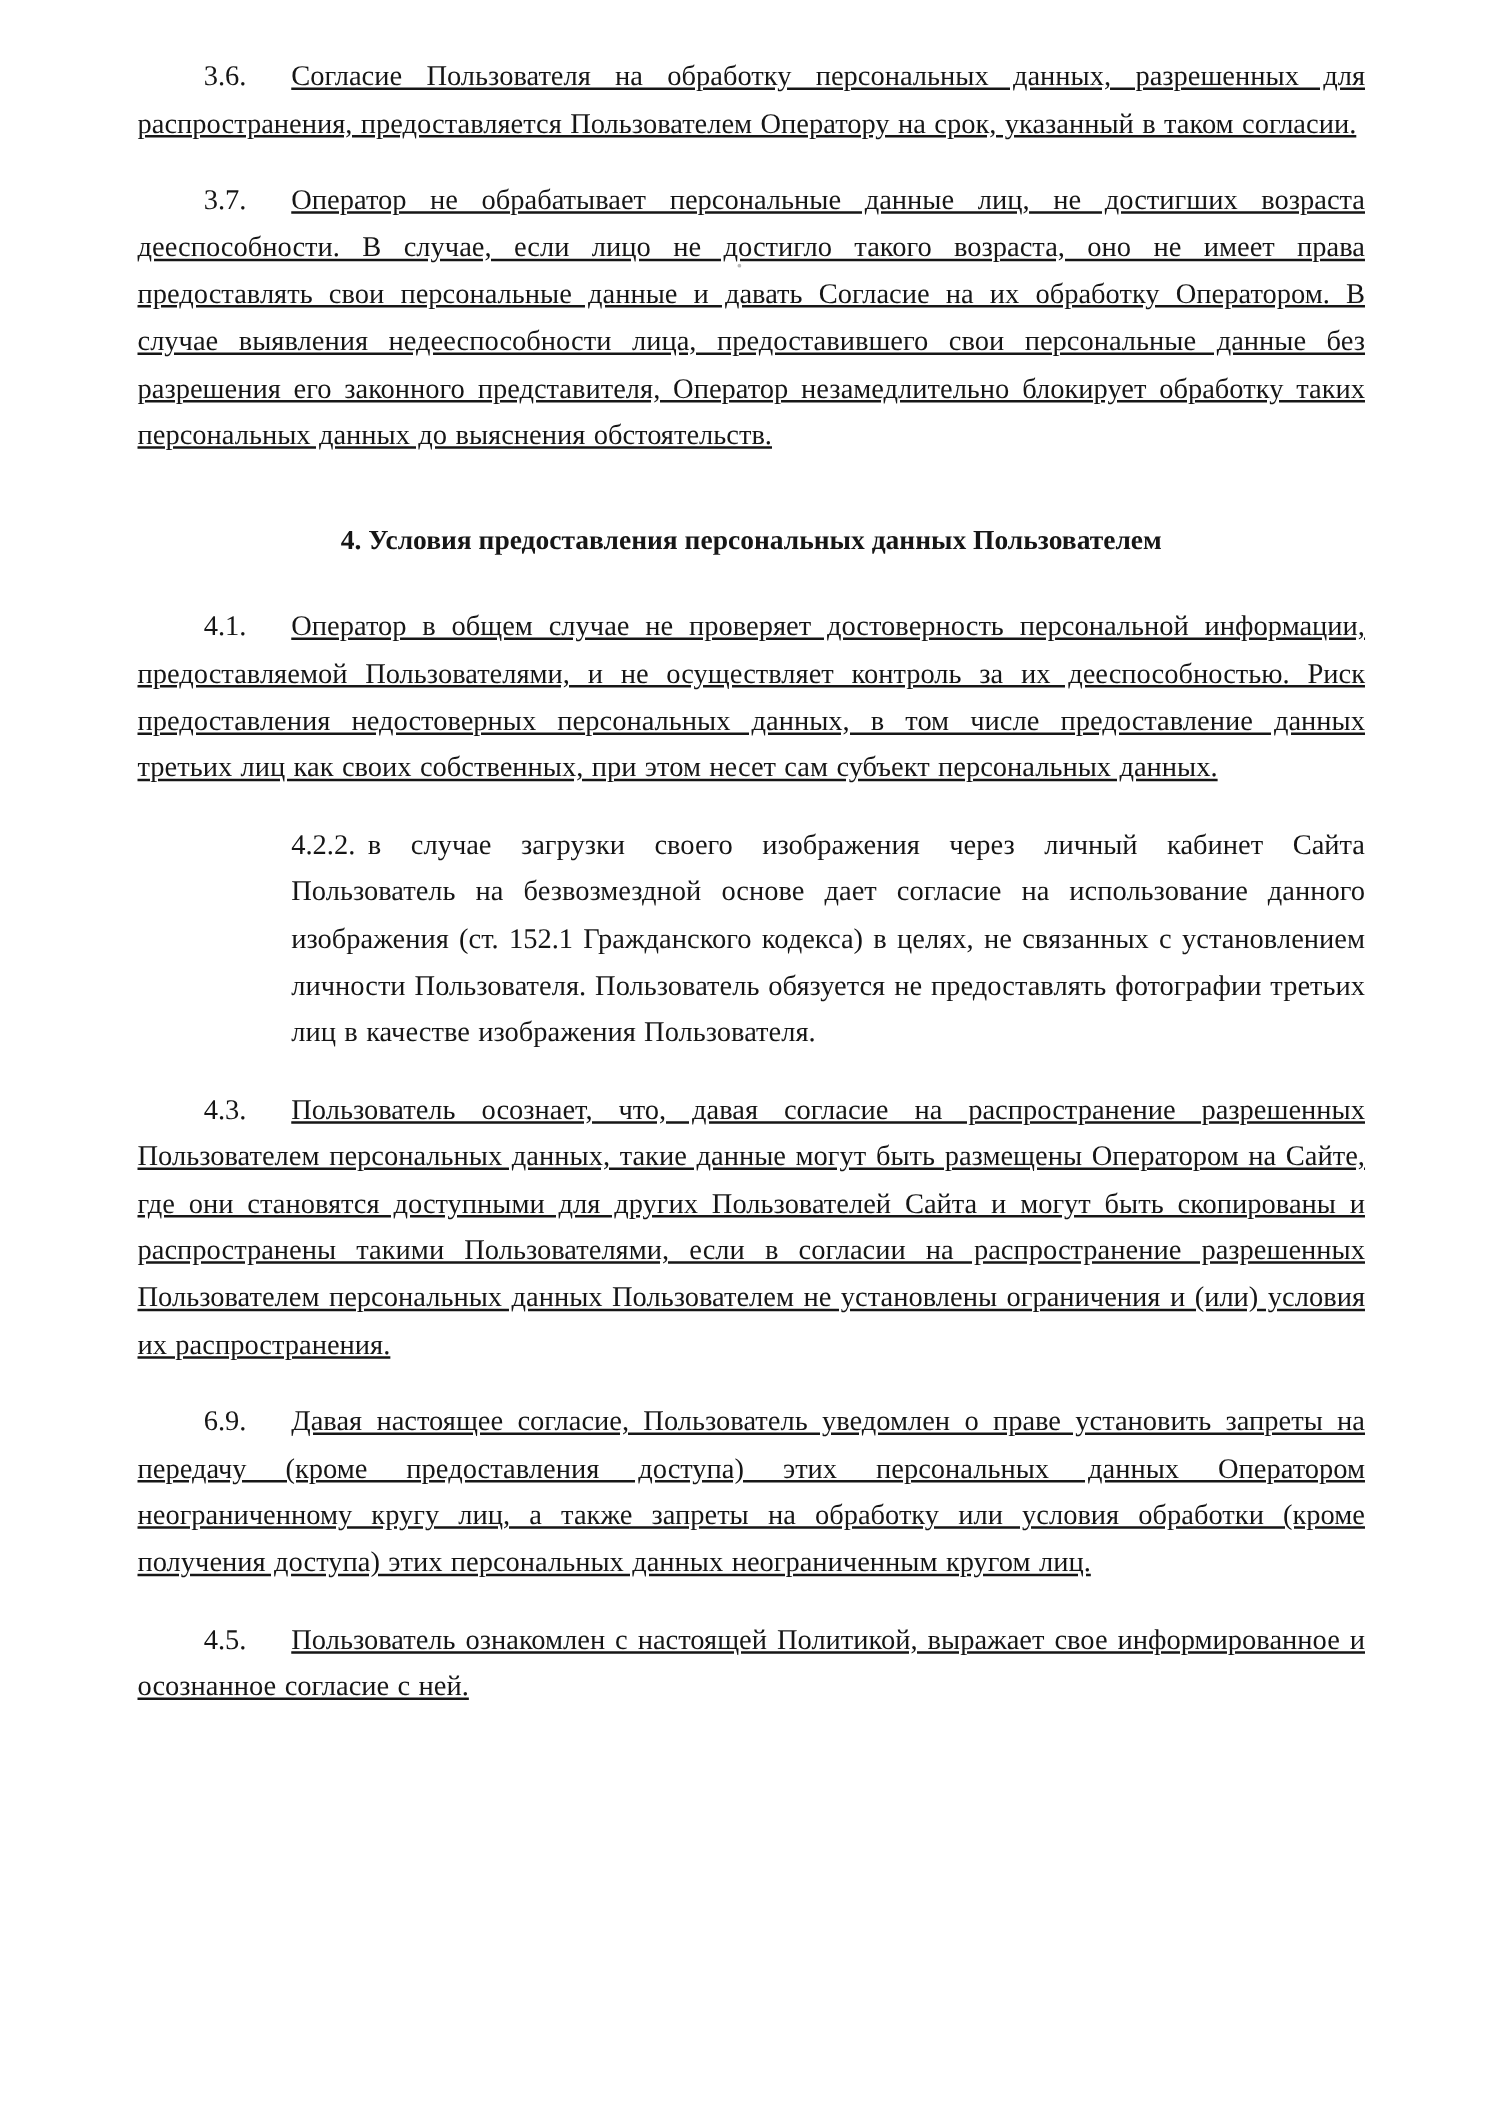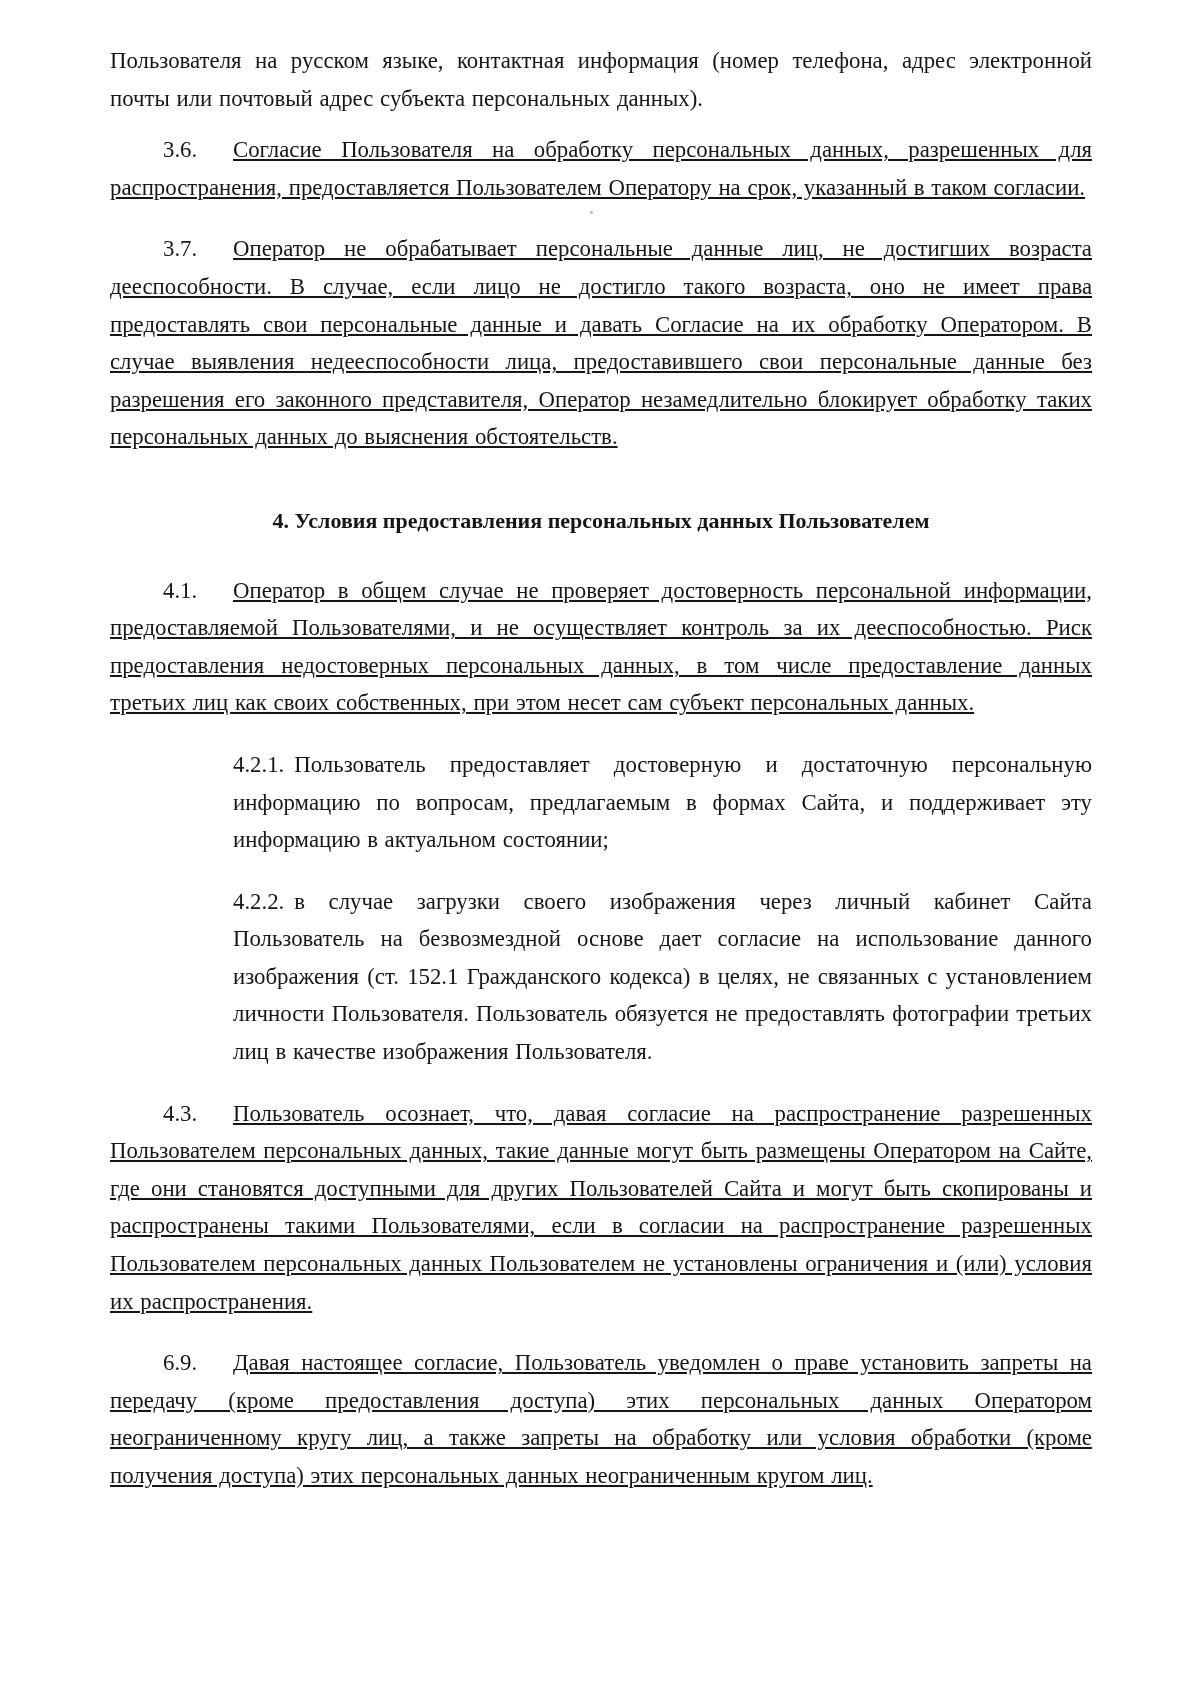--- a/index.html
+++ b/index.html
@@ -64,35 +64,34 @@
     height: 3px;
     background: #b9b9b9;
     border-radius: 50%;
   }
 </style>
 </head>
 <body>
 
 <div class="page">
 
-  <p class="para">Пользователя на русском языке, контактная информация (номер телефона, адрес электронной почты или почтовый адрес субъекта персональных данных).</p>
 
   <p class="para numbered"><span class="num">3.6.</span><span>Согласие Пользователя на обработку персональных данных, разрешенных для распространения, предоставляется Пользователем Оператору на срок, указанный в таком согласии.</span></p>
 
   <p class="para numbered gap-before-37"><span class="num">3.7.</span><span>Оператор не обрабатывает персональные данные лиц, не достигших возраста дееспособности. В случае, если лицо не достигло такого возраста, оно не имеет права предоставлять свои персональные данные и давать Согласие на их обработку Оператором. В случае выявления недееспособности лица, предоставившего свои персональные данные без разрешения его законного представителя, Оператор незамедлительно блокирует обработку таких персональных данных до выяснения обстоятельств.</span></p>
 
   <h2 class="heading">4. Условия предоставления персональных данных Пользователем</h2>
 
   <p class="para numbered"><span class="num">4.1.</span><span>Оператор в общем случае не проверяет достоверность персональной информации, предоставляемой Пользователями, и не осуществляет контроль за их дееспособностью. Риск предоставления недостоверных персональных данных, в том числе предоставление данных третьих лиц как своих собственных, при этом несет сам субъект персональных данных.</span></p>
 
 
-  <p class="para sub gap-before-37"><span class="num">4.2.1.</span><span>Пользователь предоставляет достоверную и достаточную персональную информацию по вопросам, предлагаемым в формах Сайта, и поддерживает эту информацию в актуальном состоянии;</span></p>
 
   <p class="para sub gap-before-37"><span class="num">4.2.2.</span><span>в случае загрузки своего изображения через личный кабинет Сайта Пользователь на безвозмездной основе дает согласие на использование данного изображения (ст. 152.1 Гражданского кодекса) в целях, не связанных с установлением личности Пользователя. Пользователь обязуется не предоставлять фотографии третьих лиц в качестве изображения Пользователя.</span></p>
 
   <p class="para numbered gap-before-37"><span class="num">4.3.</span><span>Пользователь осознает, что, давая согласие на распространение разрешенных Пользователем персональных данных, такие данные могут быть размещены Оператором на Сайте, где они становятся доступными для других Пользователей Сайта и могут быть скопированы и распространены такими Пользователями, если в согласии на распространение разрешенных Пользователем персональных данных Пользователем не установлены ограничения и (или) условия их распространения.</span></p>
 
   <p class="para numbered gap-before-37"><span class="num">6.9.</span><span>Давая настоящее согласие, Пользователь уведомлен о праве установить запреты на передачу (кроме предоставления доступа) этих персональных данных Оператором неограниченному кругу лиц, а также запреты на обработку или условия обработки (кроме получения доступа) этих персональных данных неограниченным кругом лиц.</span></p>
 
+  <p class="para numbered gap-before-37"><span class="num">4.5.</span><span>Пользователь ознакомлен с настоящей Политикой, выражает свое информированное и осознанное согласие с ней.</span></p>
 
 </div>
 
 <div class="scan-artifact"></div>
 
 </body></html>

